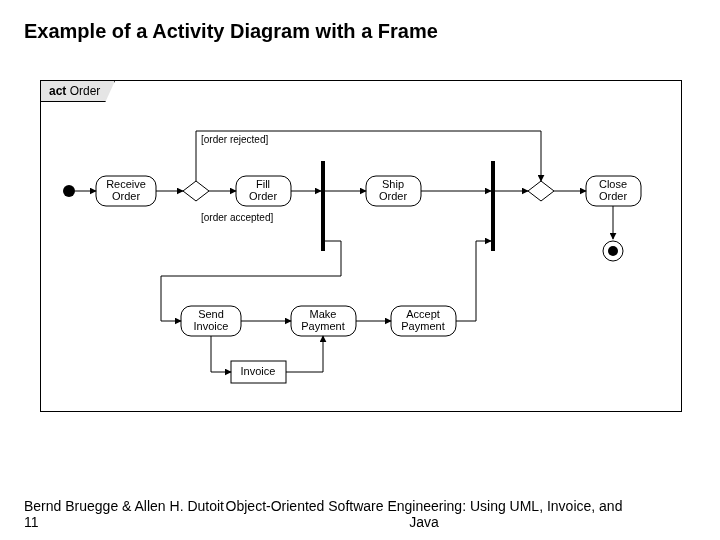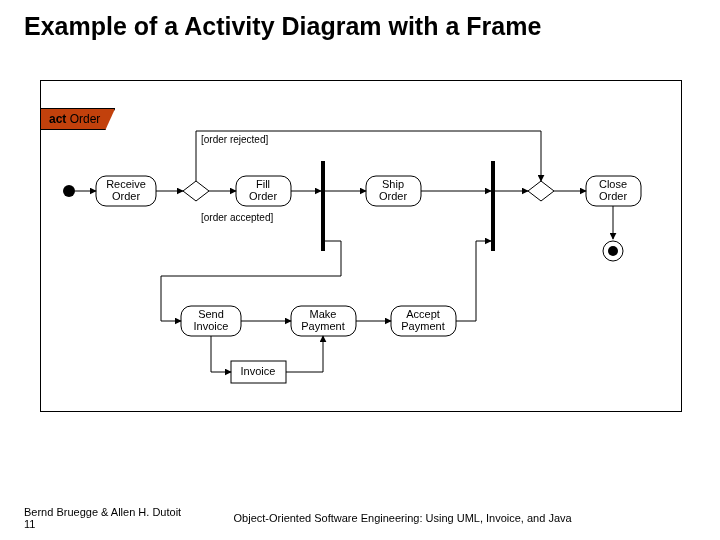--- a/index.html
+++ b/index.html
@@ -12,47 +12,46 @@
     position: relative;
   }
   .slide {
     width: 720px;
     height: 540px;
     position: relative;
     box-sizing: border-box;
   }
   .title {
     position: absolute;
-    top: 12px;
+    top: 20px;
     left: 24px;
-    font-size: 25px;
+    font-size: 20px;
     font-weight: bold;
     color: #000;
   }
   .frame {
     position: absolute;
     top: 80px;
     left: 40px;
     width: 640px;
     height: 330px;
     border: 1px solid #000;
     background: #fff;
   }
   .frame-tab {
     position: absolute;
     top: -1px;
     left: -1px;
-    background: #c2410c;
+    background: #e5e5e5;
     border: 1px solid #000;
     border-top: 1px solid #000;
     border-left: 1px solid #000;
     padding: 3px 14px 3px 8px;
     font-size: 12px;
     clip-path: polygon(0 0, 100% 0, calc(100% - 10px) 100%, 0 100%);
-    margin-top: 28px;
   }
   .frame-tab b { font-weight: bold; }
   svg {
     position: absolute;
     top: 0;
     left: 0;
     width: 640px;
     height: 330px;
   }
   .act-box {
@@ -91,21 +90,21 @@
   .flow {
     fill: none;
     stroke: #000;
     stroke-width: 1;
   }
   .footer {
     position: absolute;
     bottom: 10px;
     left: 24px;
     right: 36px;
-    font-size: 11px;
+    font-size: 14px;
     color: #000;
     display: flex;
     justify-content: space-between;
     align-items: center;
   }
   .footer-left { max-width: 200px; }
   .footer-center { text-align: center; flex: 1; }
 </style>
 </head>
 <body>

